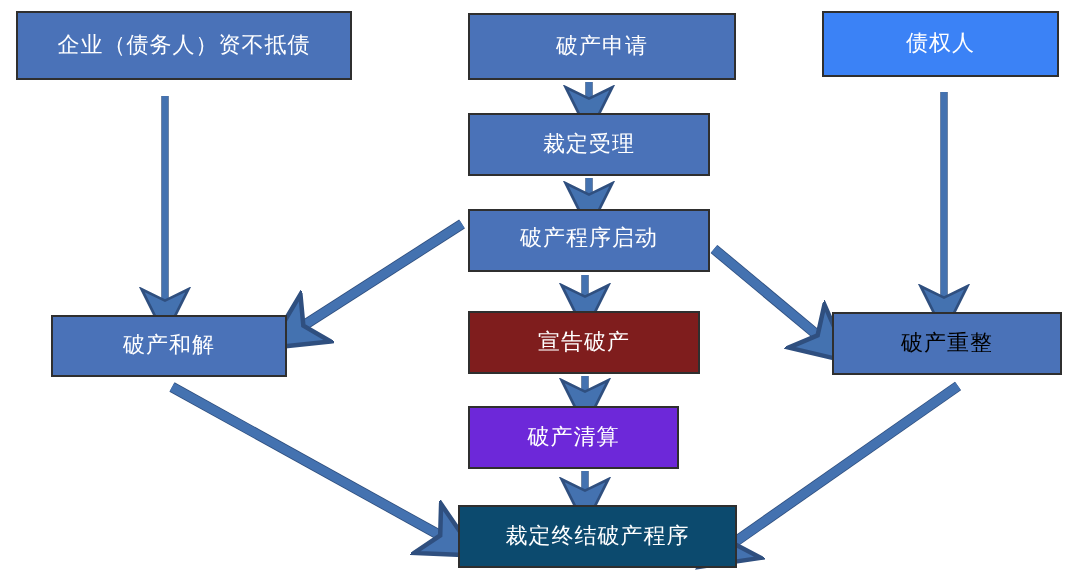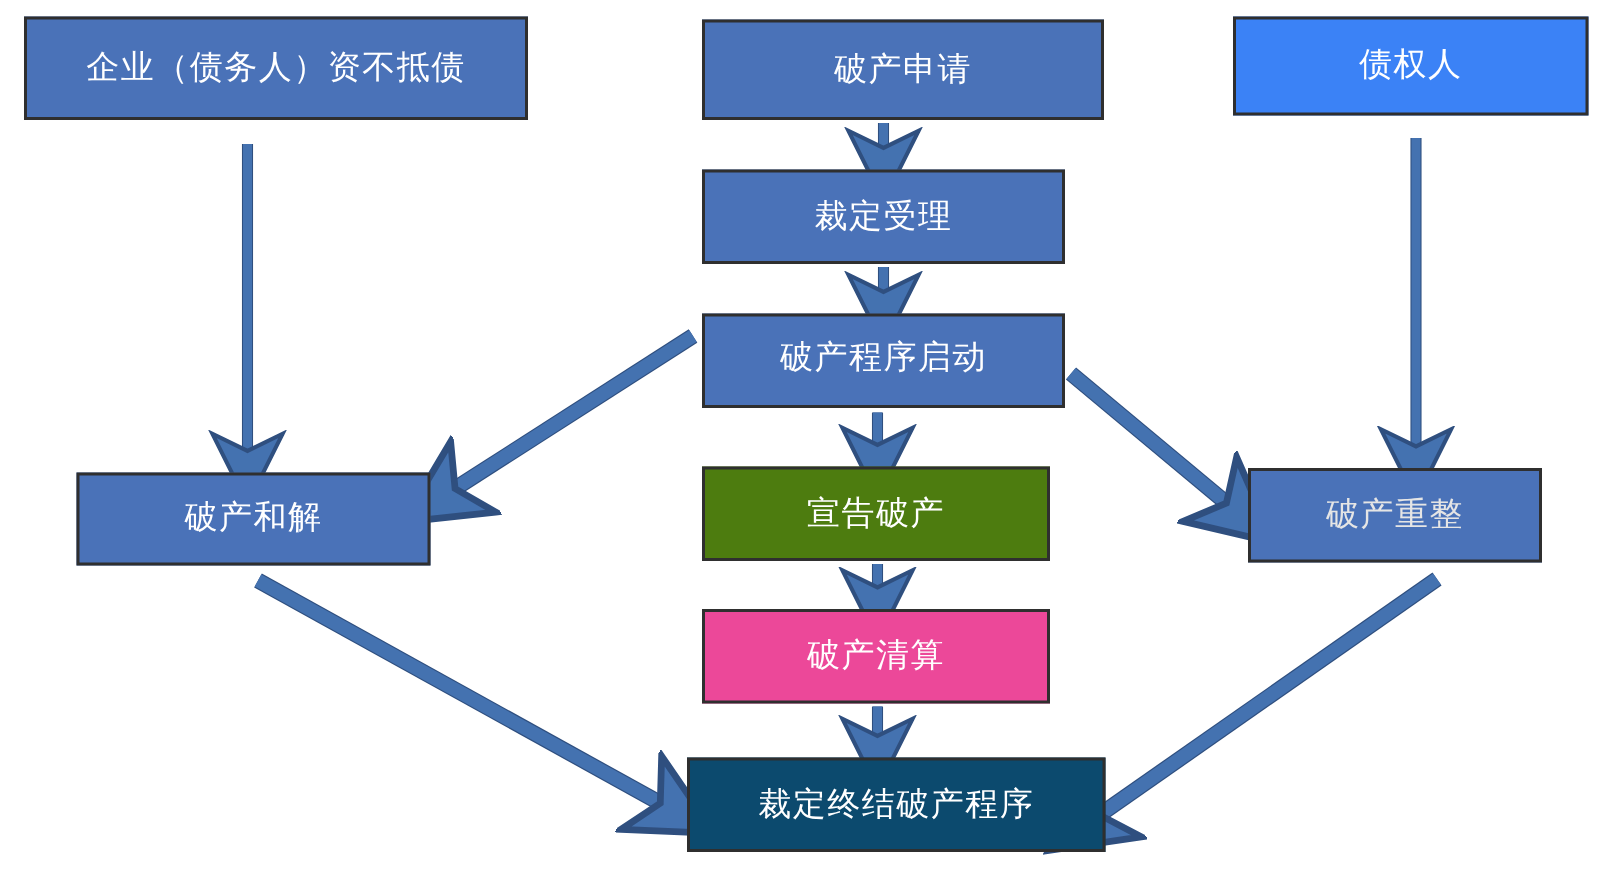--- a/index.html
+++ b/index.html
@@ -99,27 +99,27 @@
       </div>
       <div class="node" style="left: 468px; top: 113px; width: 242px; height: 63px; background: rgb(74, 114, 184); border-color: rgb(47, 47, 47); color: rgb(255, 255, 255);">
         <span class="node-label">裁定受理</span>
       </div>
       <div class="node" style="left: 468px; top: 209px; width: 242px; height: 63px; background: rgb(74, 114, 184); border-color: rgb(47, 47, 47); color: rgb(255, 255, 255); font-family: Liberation Mono, monospace;">
         <span class="node-label">破产程序启动</span>
       </div>
       <div class="node" style="left: 51px; top: 315px; width: 236px; height: 62px; background: rgb(74, 114, 184); border-color: rgb(47, 47, 47); color: rgb(255, 255, 255);">
         <span class="node-label">破产和解</span>
       </div>
-      <div class="node" style="left: 468px; top: 311px; width: 232px; height: 63px; background: #4d7c0f; border-color: rgb(47, 47, 47); color: rgb(255, 255, 255);">
+      <div class="node" style="left: 468px; top: 311px; width: 232px; height: 63px; background: #7f1d1d; border-color: rgb(47, 47, 47); color: rgb(255, 255, 255);">
         <span class="node-label">宣告破产</span>
       </div>
-      <div class="node" style="left: 832px; top: 312px; width: 196px; height: 63px; background: rgb(74, 114, 184); border-color: rgb(47, 47, 47); color: #e5e5e5;">
+      <div class="node" style="left: 832px; top: 312px; width: 230px; height: 63px; background: rgb(74, 114, 184); border-color: rgb(47, 47, 47); color: #000000;">
         <span class="node-label">破产重整</span>
       </div>
-      <div class="node" style="left: 468px; top: 406px; width: 232px; height: 63px; background: #ec4899; border-color: rgb(47, 47, 47); color: rgb(255, 255, 255);">
+      <div class="node" style="left: 468px; top: 406px; width: 211px; height: 63px; background: #6d28d9; border-color: rgb(47, 47, 47); color: rgb(255, 255, 255);">
         <span class="node-label">破产清算</span>
       </div>
       <div class="node" style="left: 458px; top: 505px; width: 279px; height: 63px; background: #0c4a6e; border-color: rgb(47, 47, 47); color: rgb(255, 255, 255);">
         <span class="node-label">裁定终结破产程序</span>
       </div>
     </div>
 
 </div>
 
 </body></html>

